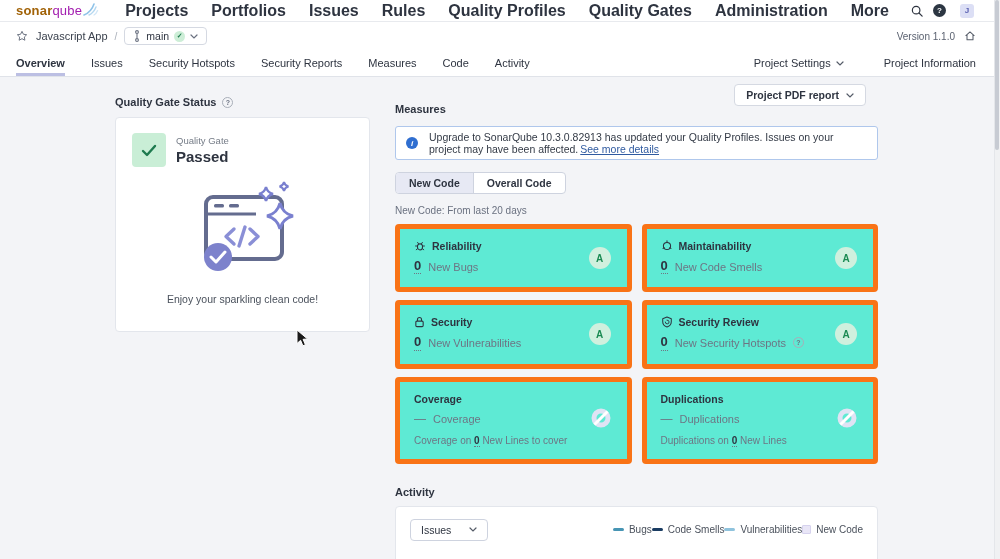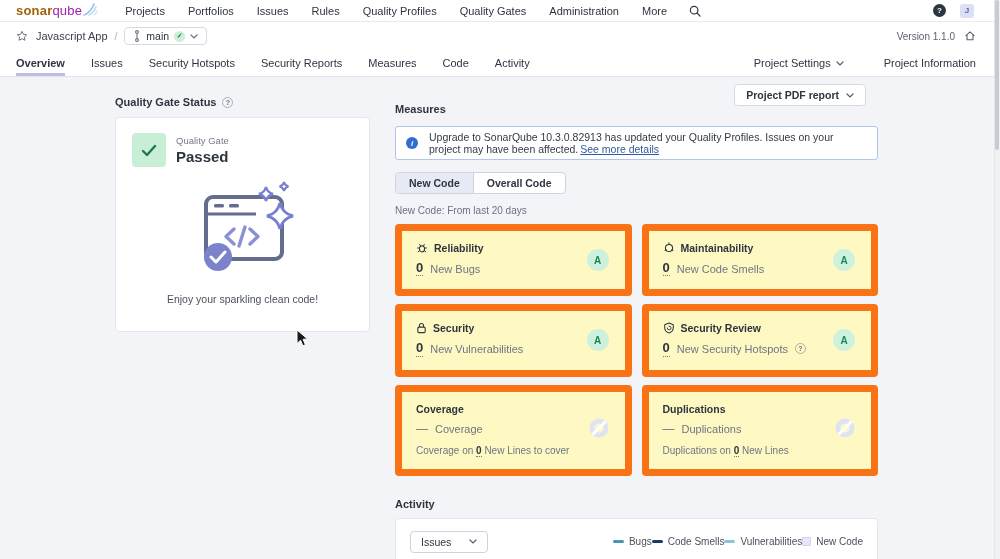--- a/index.html
+++ b/index.html
@@ -6,21 +6,21 @@
   html,body { width:1000px; height:559px; overflow:hidden; }
   body { font-family:"Liberation Sans", sans-serif; background:#f3f4f7; color:#2e3440; position:relative; }
   svg { display:block; }
 
   
   .topnav { height:22px; background:#fff; border-bottom:1px solid #e8eaee; display:flex; align-items:center; padding:0 26px 0 16px; }
   .logo { display:flex; align-items:flex-start; font-size:13px; letter-spacing:.2px; cursor:pointer; }
   .logo .b { font-weight:700; color:#a16207; }
   .logo .l { font-weight:400; color:#a21caf; }
   .nav-items { display:flex; align-items:center; gap:23px; margin-left:26px; }
-  .nav-item { font-size:11px; font-weight:400; color:#2e3440; cursor:pointer; white-space:nowrap; }
+  .nav-item { font-size:16px; font-weight:700; color:#2e3440; cursor:pointer; white-space:nowrap; }
   .search-btn { margin-left:22px; cursor:pointer; }
   .top-right { margin-left:auto; display:flex; align-items:center; gap:14px; }
   .help-circle { width:13px; height:13px; border-radius:50%; background:#2c3642; color:#fff; font-size:8px; font-weight:700; display:flex; align-items:center; justify-content:center; cursor:pointer; }
   .avatar { width:14px; height:14px; border-radius:3px; background:#dcdff5; color:#585fb1; font-size:8px; font-weight:700; display:flex; align-items:center; justify-content:center; cursor:pointer; }
 
   
   .crumb-bar { height:28px; background:#fff; display:flex; align-items:center; padding:0 24px 0 16px; }
   .crumb-bar .star { cursor:pointer; display:flex; }
   .crumb-project { font-size:11px; color:#3b424e; margin-left:8px; cursor:pointer; }
   .crumb-sep { font-size:10px; color:#aab0ba; margin:0 7px; }
@@ -61,21 +61,21 @@
   .measures-title { margin-top:7px; }
   .banner { margin-top:11px; background:#fff; border:1px solid #afc7ec; border-radius:3px; padding:4px 10px; display:flex; align-items:center; gap:11px; font-size:10.5px; color:#333a46; }
   .info-ic { width:12px; height:12px; flex-shrink:0; border-radius:50%; background:#2f6ed0; color:#fff; font-size:8px; font-weight:700; font-style:italic; display:flex; align-items:center; justify-content:center; }
   .banner a { color:#2f5aa0; text-decoration:underline; cursor:pointer; white-space:nowrap; margin-left:2px; }
   .code-toggle { margin-top:12px; display:inline-flex; border:1px solid #ced3df; border-radius:4px; overflow:hidden; background:#fff; }
   .toggle-opt { padding:4px 13px; font-size:10.5px; font-weight:600; color:#2e3440; cursor:pointer; }
   .toggle-opt.active { background:#e7e9f4; border-right:1px solid #ced3df; }
   .period { margin-top:11px; font-size:10px; color:#6a7180; }
 
   .cards-grid { margin-top:8px; display:grid; grid-template-columns:1fr 1fr; gap:8px 10px; }
-  .mcard { background:#fef9c3; border:7px solid #f97316; border-radius:4px; padding:11px 14px 13px; position:relative; min-height:63px; }
+  .mcard { background:#5eead4; border:5px solid #f97316; border-radius:4px; padding:11px 14px 13px; position:relative; min-height:63px; }
   .mcard-head { display:flex; align-items:center; gap:6px; }
   .mtitle { font-size:10.5px; font-weight:700; color:#2e3440; }
   .mval-row { margin-top:7px; display:flex; align-items:center; gap:7px; }
   .mval { font-size:13px; font-weight:700; color:#2e3440; text-decoration:none; border-bottom:1px dotted #6f7684; cursor:pointer; line-height:1.1; }
   .mmetric { font-size:11px; color:#6d7584; }
   .mdash { font-size:12px; color:#6d7584; }
   .rating { position:absolute; right:16px; top:50%; transform:translateY(-50%); width:22px; height:22px; border-radius:50%; background:#d0f0de; color:#1a8a52; font-size:10px; font-weight:700; display:flex; align-items:center; justify-content:center; }
   .mcard.util { min-height:74px; }
   .donut-wrap { position:absolute; right:16px; top:26px; }
   .mfooter { margin-top:9px; font-size:10px; color:#6d7584; }

